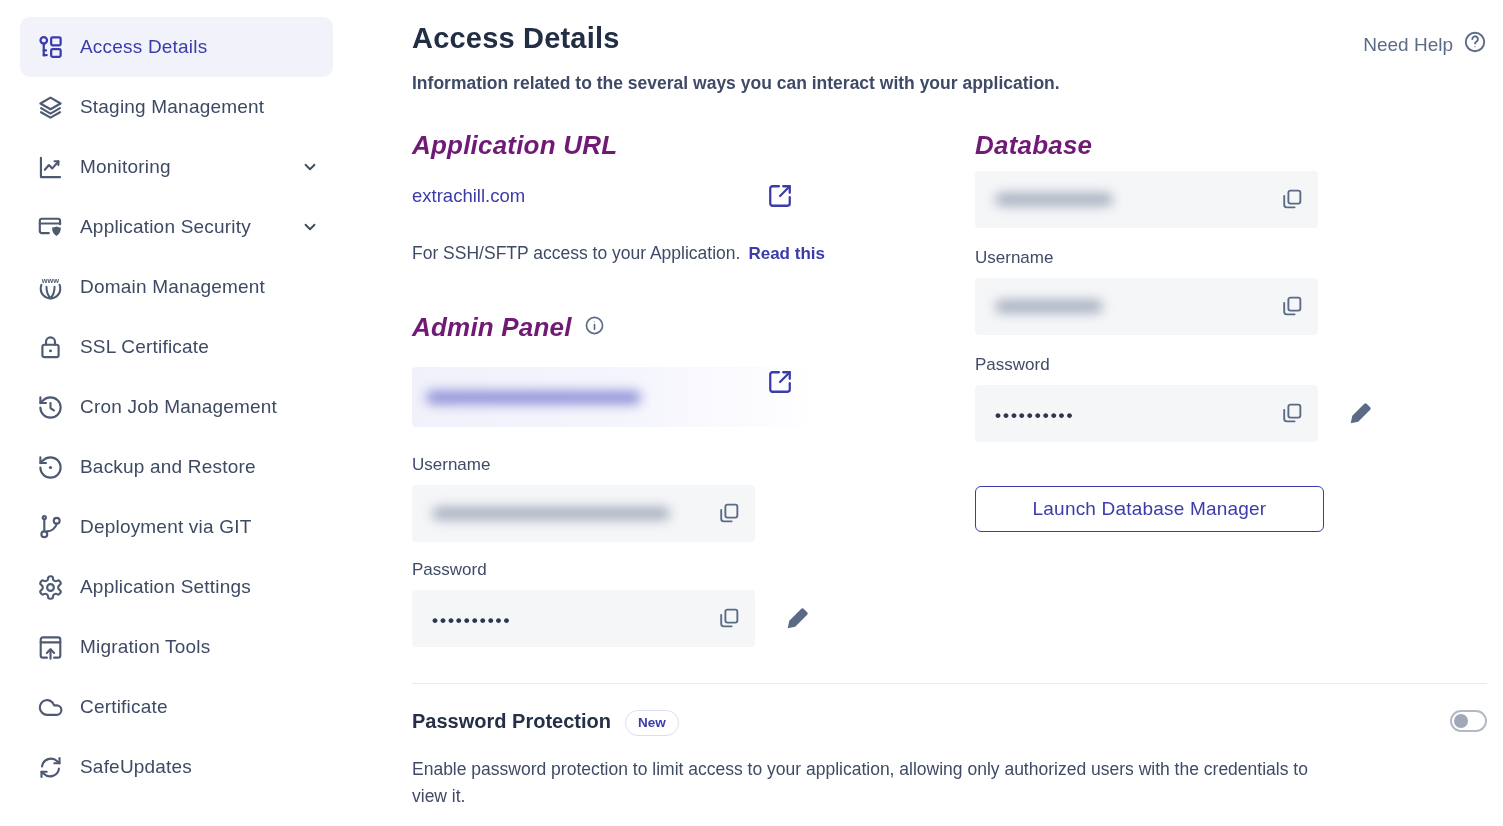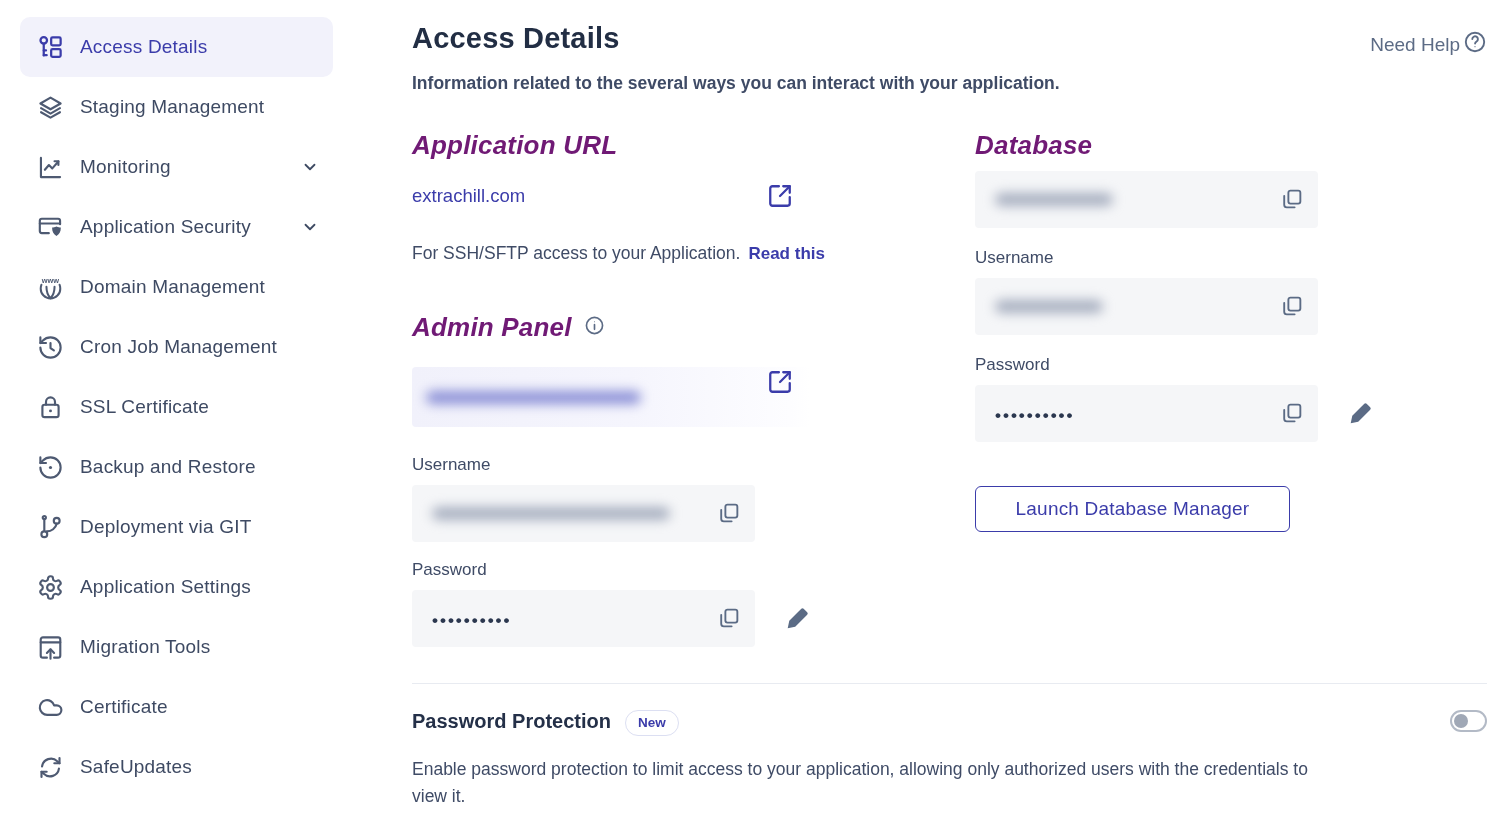--- a/index.html
+++ b/index.html
@@ -17,21 +17,21 @@
   .nav-label { font-size:19px; letter-spacing:.2px; white-space:nowrap; }
   .nav-item.active { background:#f2f2fb; color:#3b3caa; }
   .nav-item.active .nav-icon svg { stroke:#3b3caa; }
   .nav-icon svg .fillpart { fill:#4e5a72; stroke:none; }
   .nav-chevron { margin-left:auto; display:flex; }
 
   
   .main { flex:1; padding:22px 16px 0 56px; position:relative; }
   .header-row { display:flex; align-items:flex-start; justify-content:space-between; }
   .page-title { font-size:29px; font-weight:bold; color:#222e44; letter-spacing:.2px; }
-  .need-help { display:flex; align-items:center; gap:3px; color:#5c6b85;
+  .need-help { display:flex; align-items:center; gap:10px; color:#5c6b85;
     font-size:19px; margin-top:8px; cursor:pointer; }
   .subtitle { margin-top:14px; font-size:17.5px; color:#3f4b66;font-weight:bold; }
 
   .columns { display:flex; margin-top:36px; }
   .col-left { width:483px; flex:0 0 483px; }
   .col-right { flex:1; max-width:512px; margin-left:80px; }
 
   h2.section-heading { font-size:26px; font-weight:bold; color:#701a75; letter-spacing:.2px;font-style:italic; }
   .heading-row { display:flex; align-items:center; gap:12px; }
 
@@ -50,21 +50,21 @@
   .admin-url-field { width:398px; height:60px; margin-top:14px;
     background:linear-gradient(90deg,#f1f1fb 0%,#f5f5fd 55%,#fdfdff 95%,#ffffff 100%);
     border-radius:4px; display:flex; align-items:center; padding-left:14px; position:relative; }
   .admin-url-field .blur-bar { background:#8a8fd6; width:215px; }
   .field-row { position:relative; margin-top:10px; display:flex; align-items:center; }
   .field-label { margin-top:28px; font-size:17px; color:#3f4b66; }
   .dots { font-size:17px; letter-spacing:2px; color:#2b374f; font-weight:bold;
     transform:translateY(2px); }
   .pencil-btn { margin-left:30px; cursor:pointer; display:flex; }
 
-  .launch-btn { margin-top:44px; width:315px; height:46px; background:#ffffff;
+  .launch-btn { margin-top:44px; width:349px; height:46px; background:#ffffff;
     border:1px solid #3b3caa; border-radius:6px; color:#3b3caa; font-size:19px;
     font-family:"Liberation Sans", sans-serif; cursor:pointer; letter-spacing:.2px; }
 
   .divider { margin-top:36px; height:1px; background:#e8ebf1; width:1075px; }
 
   .pp-header { margin-top:26px; display:flex; width:1075px; }
   .pp-title { font-size:20px; font-weight:bold; color:#243048; }
   .new-badge { margin-left:14px; border:1px solid #dcdff2; border-radius:14px;
     padding:4px 12px 5px; font-size:13.5px; font-weight:bold; color:#3b3caa; background:#fff; }
   .toggle { margin-left:auto; width:37px; height:22px; border:2px solid #b3bac6;
@@ -144,37 +144,37 @@
           <path d="M8.4 11.4c0 4.2 1.5 8 3.6 10.2 2.1-2.2 3.6-6 3.6-10.2"></path>
           <text x="12" y="8.3" font-size="6.6" font-weight="bold" text-anchor="middle" fill="#4e5a72" stroke="none" font-family="'Liberation Sans',sans-serif">www</text>
         </svg>
       </span>
       <span class="nav-label">Domain Management</span>
     </div>
 
     <div class="nav-item">
       <span class="nav-icon">
         <svg width="27" height="27" viewBox="0 0 24 24" fill="none" stroke-width="1.9" stroke-linecap="round" stroke-linejoin="round">
+          <rect x="4.8" y="9.6" width="14.4" height="11" rx="2"></rect>
+            <path d="M8 9.6V7a4 4 0 0 1 8 0v2.6"></path>
+          <circle class="fillpart" cx="12" cy="15" r="1.3"></circle>
+        </svg>
+      </span>
+      <span class="nav-label">SSL Certificate</span>
+    </div>
+
+    <div class="nav-item">
+      <span class="nav-icon">
+        <svg width="27" height="27" viewBox="0 0 24 24" fill="none" stroke-width="1.9" stroke-linecap="round" stroke-linejoin="round">
           <path d="M3 12a9 9 0 1 0 9-9 9.75 9.75 0 0 0-6.74 2.74L3 8"></path>
             <path d="M3 3v5h5"></path>
             <path d="M12 8v4.5l3 2"></path>
         </svg>
       </span>
       <span class="nav-label">Cron Job Management</span>
-    </div>
-
-    <div class="nav-item">
-      <span class="nav-icon">
-        <svg width="27" height="27" viewBox="0 0 24 24" fill="none" stroke-width="1.9" stroke-linecap="round" stroke-linejoin="round">
-          <rect x="4.8" y="9.6" width="14.4" height="11" rx="2"></rect>
-            <path d="M8 9.6V7a4 4 0 0 1 8 0v2.6"></path>
-          <circle class="fillpart" cx="12" cy="15" r="1.3"></circle>
-        </svg>
-      </span>
-      <span class="nav-label">SSL Certificate</span>
     </div>
 
     <div class="nav-item">
       <span class="nav-icon">
         <svg width="27" height="27" viewBox="0 0 24 24" fill="none" stroke-width="1.9" stroke-linecap="round" stroke-linejoin="round">
           <path d="M3 12a9 9 0 1 0 9-9 9.75 9.75 0 0 0-6.74 2.74L3 8"></path>
             <path d="M3 3v5h5"></path>
           <circle class="fillpart" cx="12" cy="12" r="1.4"></circle>
         </svg>
       </span>

